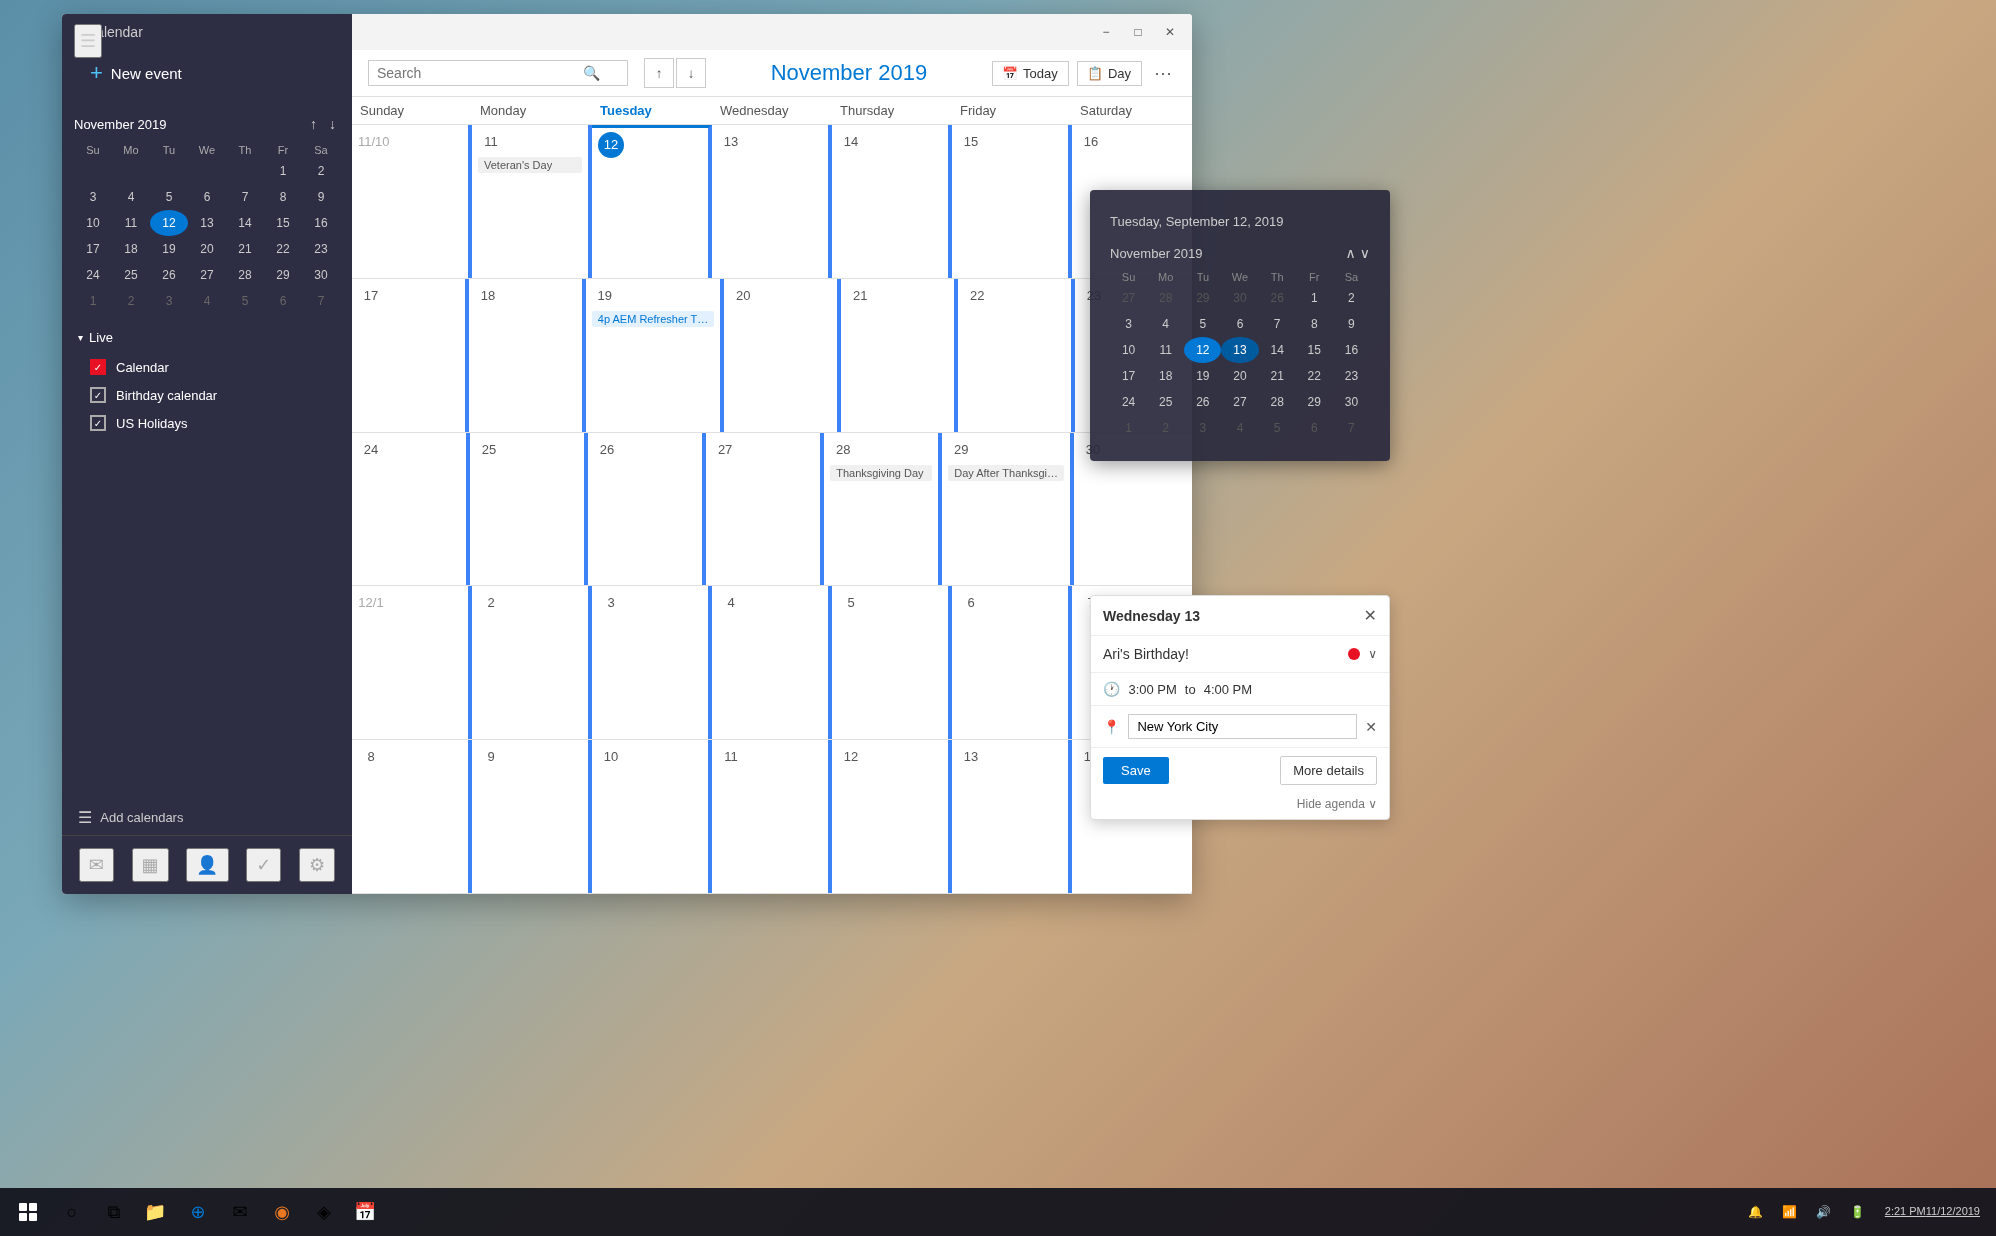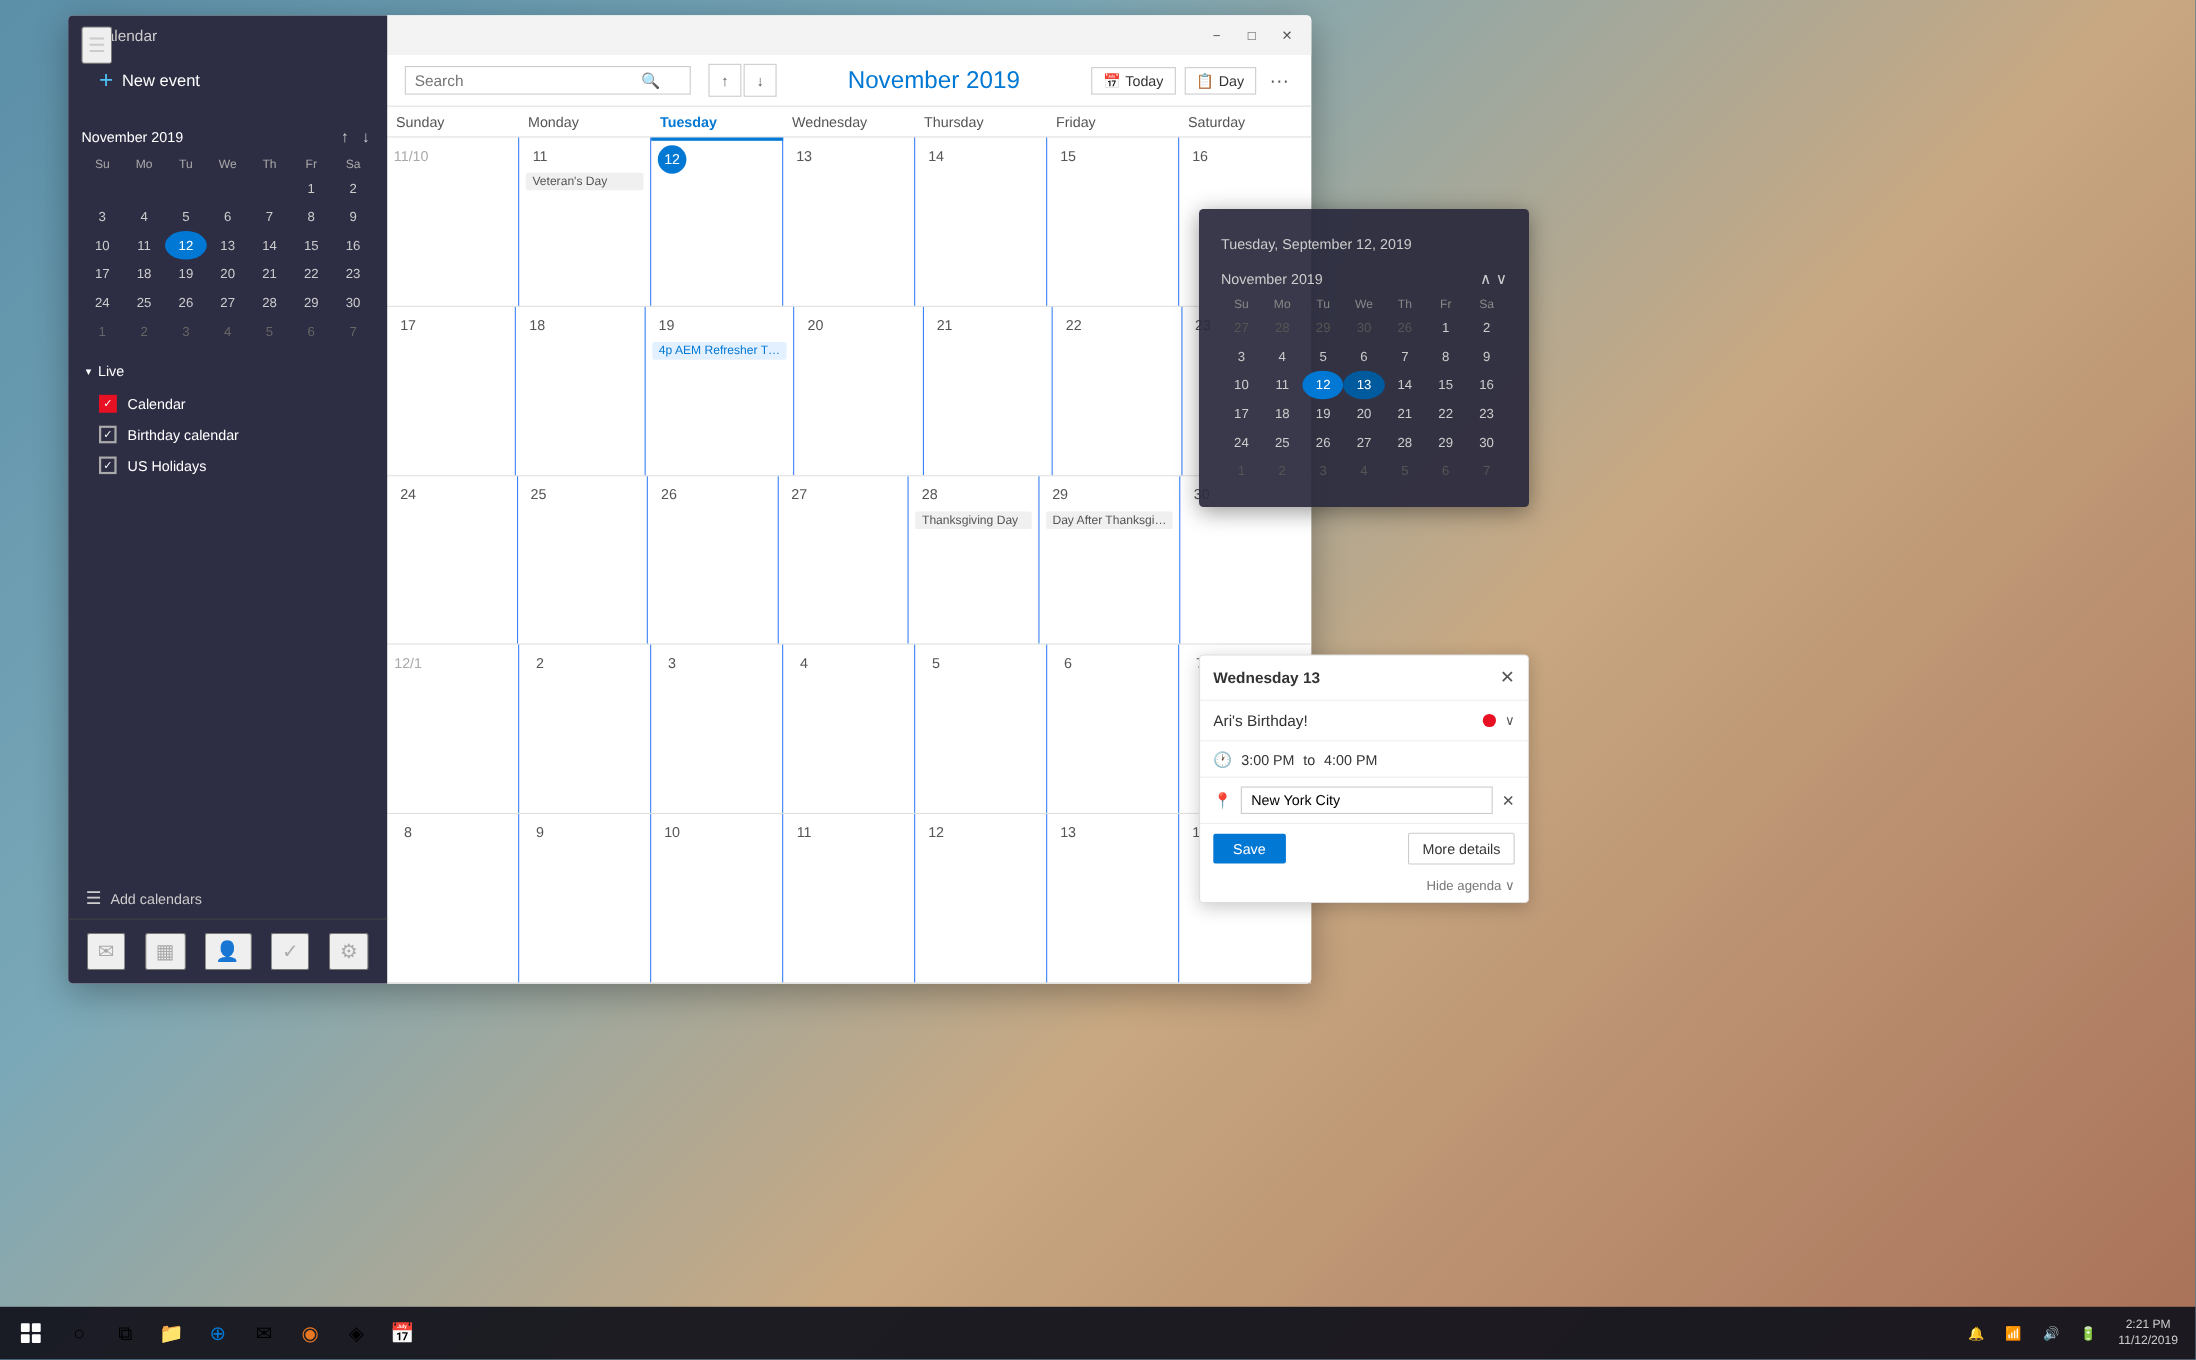--- a/index.html
+++ b/index.html
@@ -368,21 +368,21 @@
       grid-template-rows: repeat(5, 1fr);
     }
 
     .cal-row {
       display: grid;
       grid-template-columns: repeat(7, 1fr);
       border-bottom: 1px solid #e0e0e0;
     }
 
     .cal-cell {
-      border-right: 1px solid #3b82f6;
+      border-right: 4px solid #3b82f6;
       padding: 4px 6px;
       position: relative;
       min-height: 100px;
     }
 
     .cal-cell:last-child {
       border-right: none;
     }
 
     .cell-date {
@@ -739,27 +739,28 @@
       height: 40px;
       display: flex;
       align-items: center;
       justify-content: center;
       cursor: pointer;
       font-size: 12px;
     }
 
     .sys-time {
       display: flex;
-      flex-direction: column;
+      flex-direction: row;
       align-items: center;
       padding: 0 8px;
       cursor: pointer;
       font-size: 11px;
       color: #ccc;
       line-height: 1.4;
+      text-decoration: underline;
     }
   </style>
 </head>
 <body>
 
 <div class="desktop">
 
   <div class="calendar-window">
 
     <div class="sidebar">

